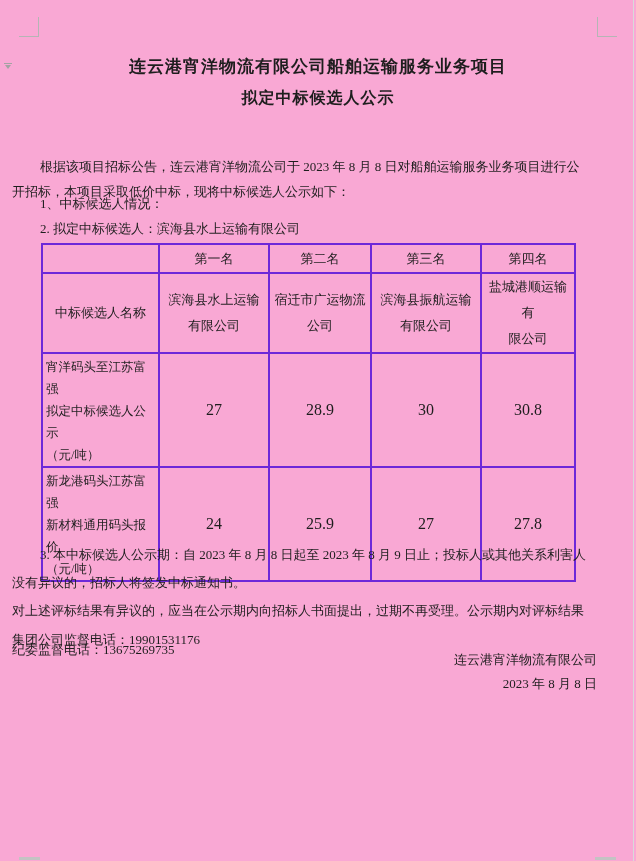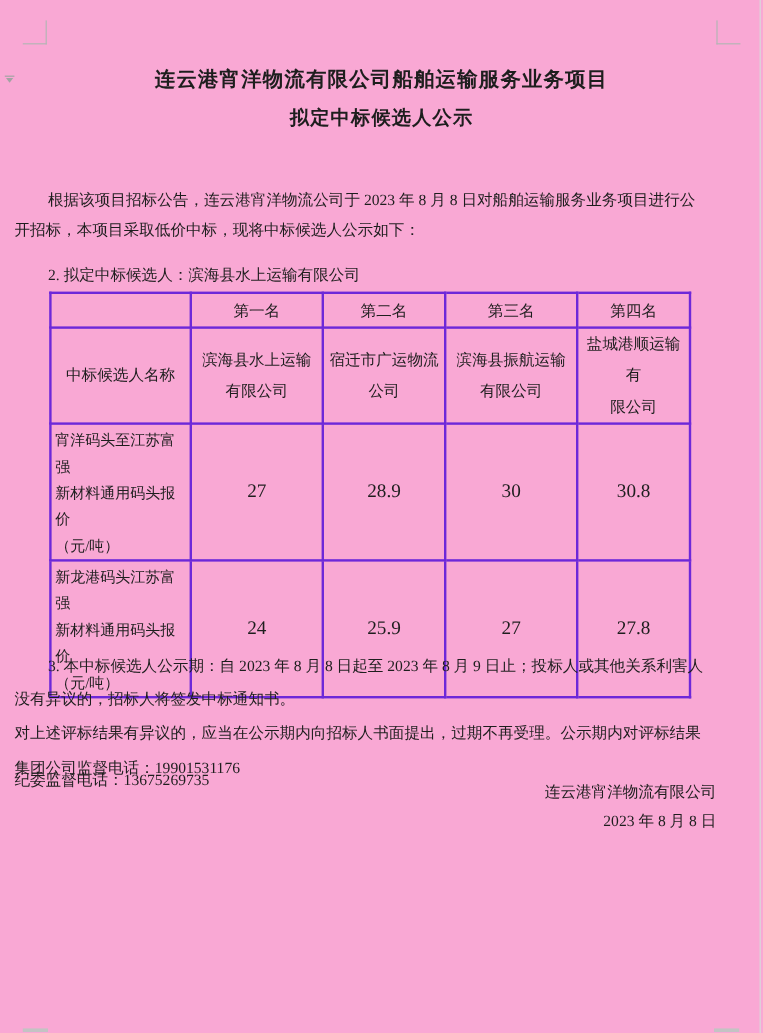--- a/index.html
+++ b/index.html
@@ -81,20 +81,21 @@
   </div>
 
   <h1 class="title">连云港宵洋物流有限公司船舶运输服务业务项目</h1>
   <h2 class="subtitle">拟定中标候选人公示</h2>
 
   <div class="para para1">
     <div class="line indent">根据该项目招标公告，连云港宵洋物流公司于 2023 年 8 月 8 日对船舶运输服务业务项目进行公</div>
     <div class="line">开招标，本项目采取低价中标，现将中标候选人公示如下：</div>
   </div>
 
+  <div class="item item1">1、中标候选人情况：</div>
   <div class="item item2">2. 拟定中标候选人：滨海县水上运输有限公司</div>
 
   <table class="bid-table">
     <colgroup>
       <col style="width:117px">
         <col style="width:110px">
         <col style="width:102px">
         <col style="width:110px">
         <col style="width:94px">
     </colgroup>
@@ -112,21 +113,21 @@
 有限公司</td>
       <td>宿迁市广运物流
 公司</td>
       <td>滨海县振航运输
 有限公司</td>
       <td>盐城港顺运输有
 限公司</td>
     </tr>
     <tr class="prow1">
       <td class="desc">宵洋码头至江苏富强
-新材料通用码头报价
+拟定中标候选人公示
 （元/吨）</td>
       <td class="num">27</td>
       <td class="num">28.9</td>
       <td class="num">30</td>
       <td class="num">30.8</td>
     </tr>
     <tr class="prow2">
       <td class="desc">新龙港码头江苏富强
 新材料通用码头报价
 （元/吨）</td>

